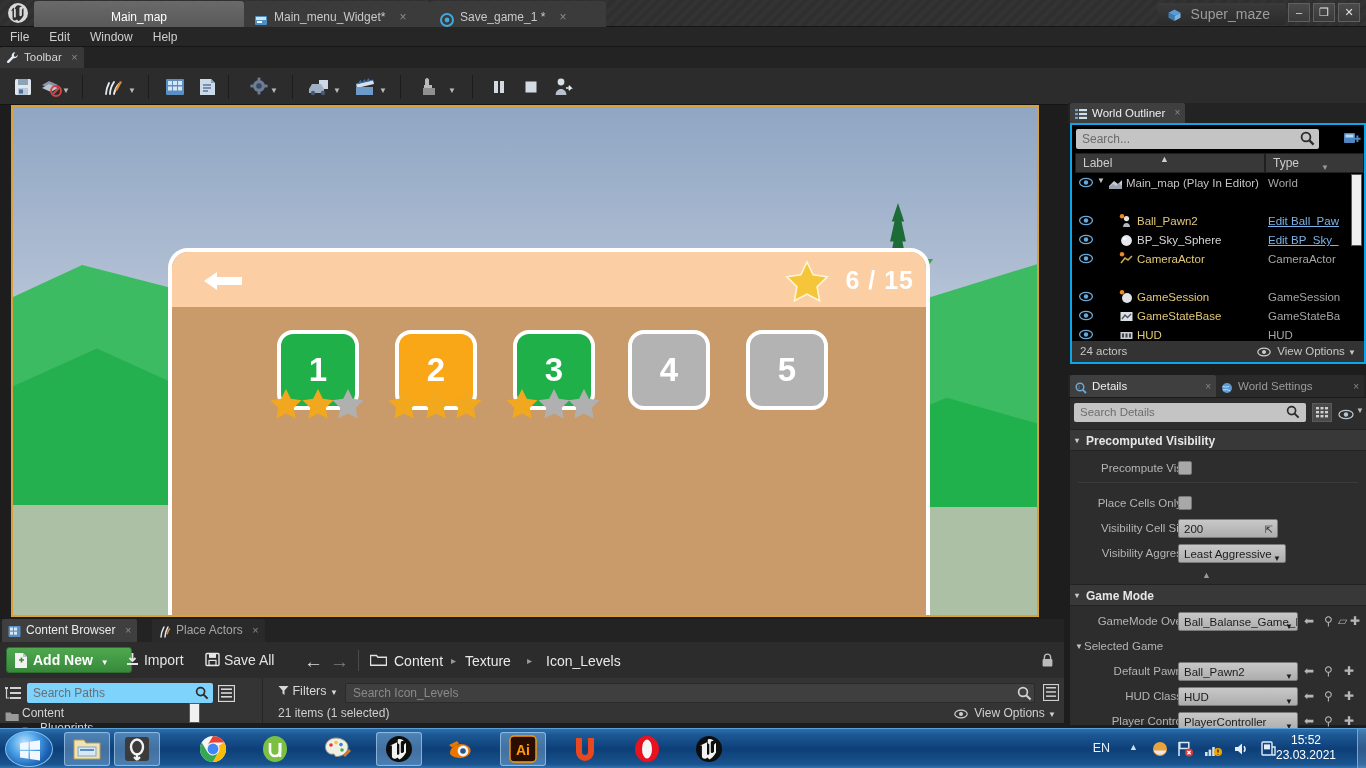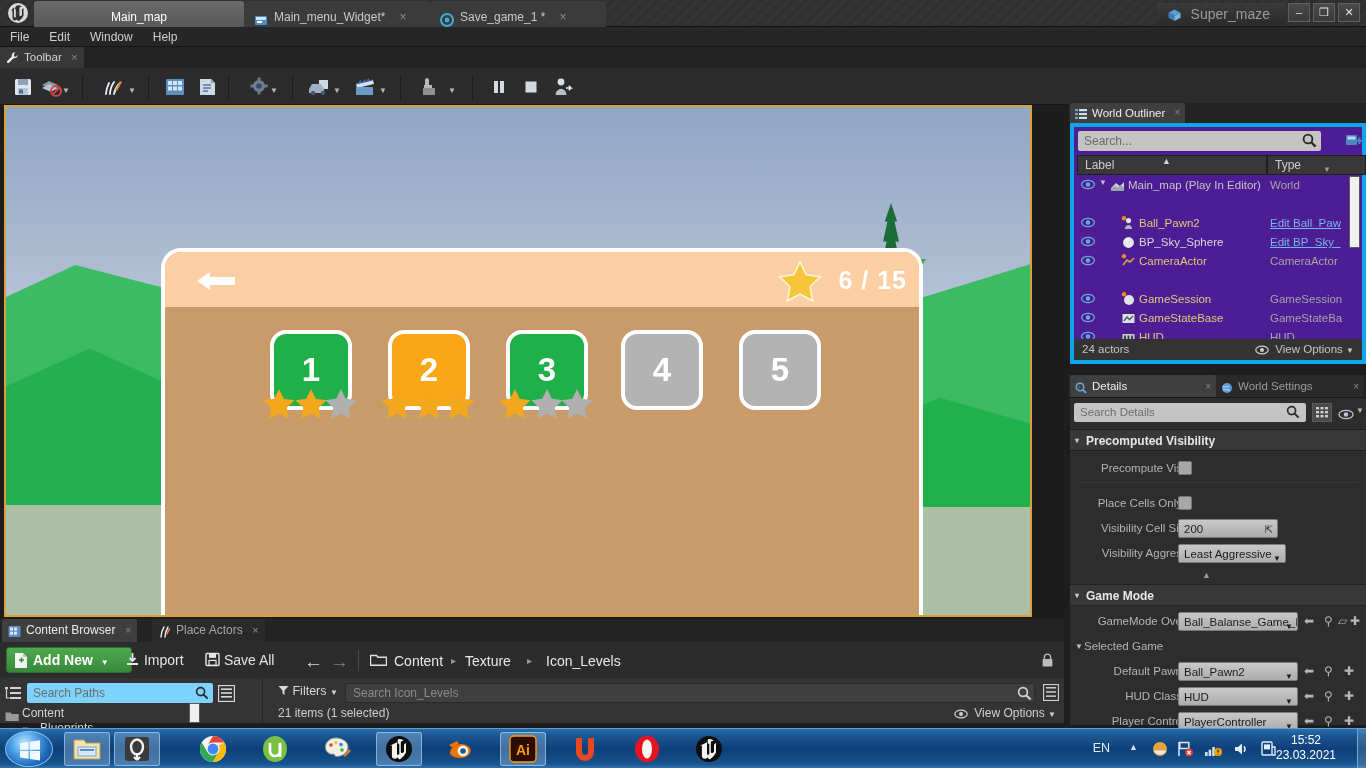--- a/index.html
+++ b/index.html
@@ -71,21 +71,21 @@
   }
   .tbtn {
     position: absolute; top: 4px; height: 30px; width: 30px;
     display: flex; align-items: center; justify-content: center;
   }
   .tsep { position: absolute; top: 7px; width: 1px; height: 24px; background: #1c1c1c; }
   .caret { font-size: 8px; color: #b9b9b9; }
 
   
   .viewport {
-    position: absolute; left: 4px; top: 105px; width: 1028px; height: 512px;
+    position: absolute; left: 11px; top: 105px; width: 1028px; height: 512px;
     overflow: hidden; border: 2px solid #d8a13c;
   }
   .sky { position: absolute; inset: 0; background: linear-gradient(#8fa6c4 0%, #aebdd2 32%, #ccd6e2 56%, #dde4ec 72%, #e3e9ef 100%); }
   .ground { position: absolute; left: 0; bottom: 0; width: 100%; height: 170px; background: #abc0a4; }
   .hillL { position: absolute; left: -40px; bottom: 120px; width: 420px; height: 230px; background: #3dbb63; clip-path: polygon(0% 22%, 26% 0%, 60% 16%, 100% 50%, 100% 100%, 0% 100%); }
   .hillL2 { position: absolute; left: -30px; bottom: 110px; width: 300px; height: 170px; background: #24b04f; clip-path: polygon(0% 38%, 38% 8%, 78% 40%, 100% 84%, 100% 100%, 0% 100%); }
   .hillR { position: absolute; right: -30px; bottom: 110px; width: 330px; height: 250px; background: #3dbb63; clip-path: polygon(0% 72%, 46% 22%, 100% 0%, 100% 100%, 0% 100%); }
   .hillR2 { position: absolute; right: -20px; bottom: 108px; width: 230px; height: 130px; background: #20b04c; clip-path: polygon(0% 54%, 52% 16%, 100% 40%, 100% 100%, 0% 100%); }
   .platform { position: absolute; right: 104px; top: 152px; width: 64px; height: 14px; background: #3fa347; clip-path: polygon(8% 0%, 100% 0%, 86% 100%, 0% 100%); }
   .platform2 { position: absolute; right: 104px; top: 163px; width: 60px; height: 14px; background: #6b6257; clip-path: polygon(0% 0%, 90% 0%, 74% 100%, 14% 100%); }
@@ -122,21 +122,21 @@
     position: absolute; top: 0; height: 20px; line-height: 20px; font-size: 11.5px;
     padding: 0 20px 0 22px; border-radius: 2px 2px 0 0; color: #cfcfcf;
   }
   .rtab.sel { background: #3f3f3f; color: #eee; }
   .rtab.unsel { background: #2a2a2a; color: #9a9a9a; }
   .rtab .ricon { position: absolute; left: 5px; top: 3px; font-size: 11px; }
   .rtab .tclose { position: absolute; right: 5px; top: 0; color: #888; font-size: 10px; }
 
   .outliner {
     position: absolute; left: 1070px; top: 123px; width: 296px; height: 241px;
-    background: #4c1d95; border: 4px solid #0ea5e9;
+    background: #000000; border: 2px solid #0ea5e9;
   }
   .srchbar {
     position: absolute; left: 4px; top: 4px; height: 20px;
     background: #c4c4c4; border-radius: 2px; color: #6a6a6a;
     font-size: 12px; line-height: 20px; padding-left: 6px;
   }
   .colhdr {
     position: absolute; left: 3px; height: 20px; background: #383838;
     border: 1px solid #1f1f1f; color: #cdcdcd; font-size: 12px;
     line-height: 19px; padding-left: 7px;

